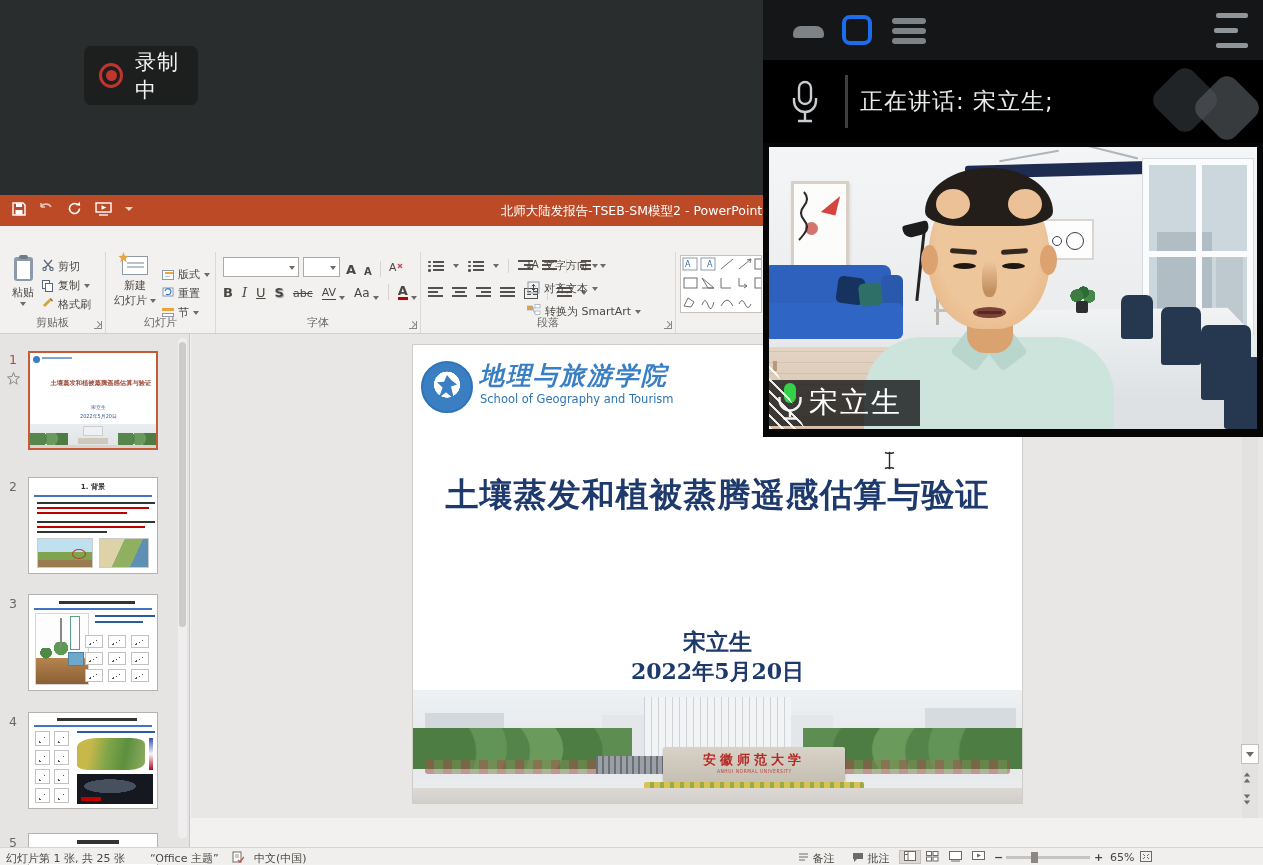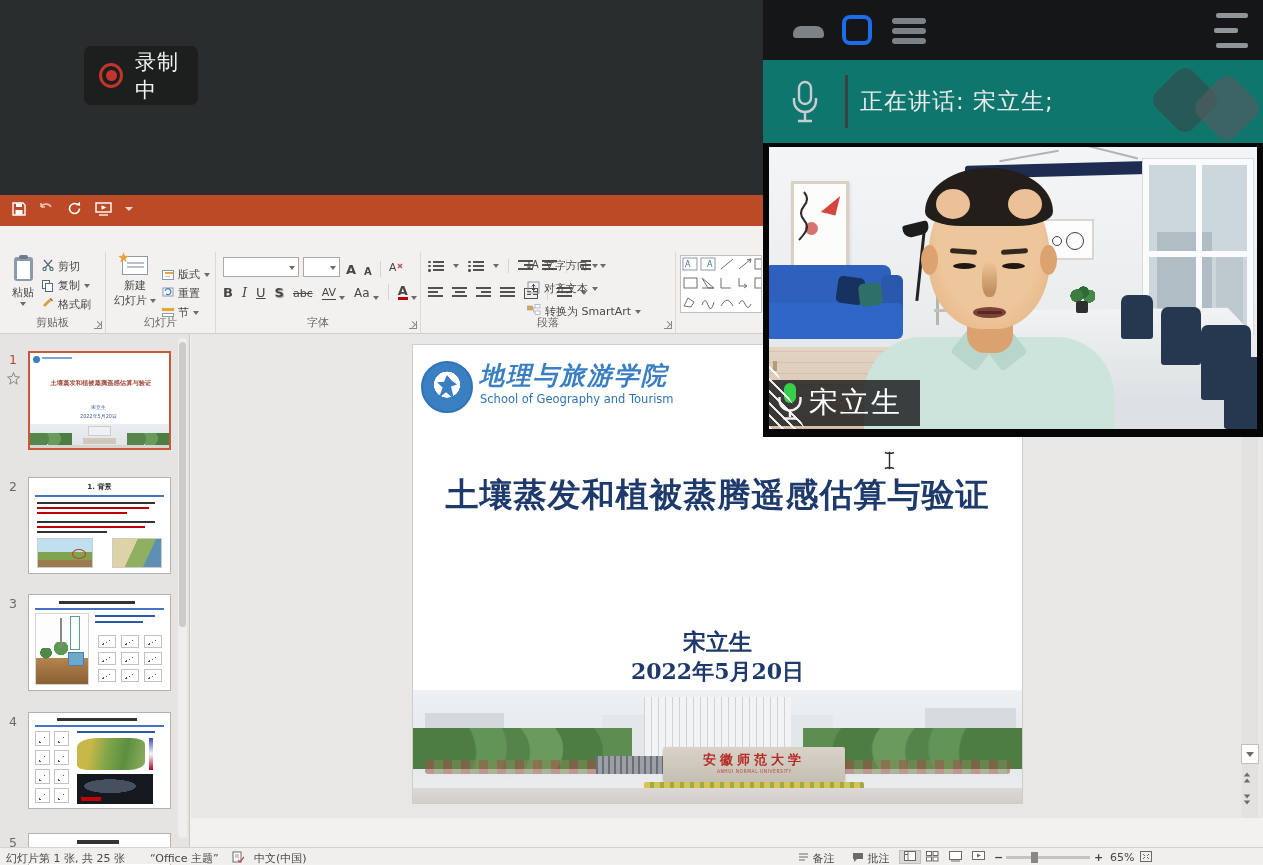--- a/index.html
+++ b/index.html
@@ -47,21 +47,21 @@
   .plist i { position:absolute; left:5px; height:1.6px; width:11px; background:#55514e; }
   .plist i:nth-child(1){top:1px} .plist i:nth-child(2){top:5.2px} .plist i:nth-child(3){top:9.4px}
   .plist b { position:absolute; left:0; width:2.6px; height:2.6px; background:#55514e; border-radius:50%; }
   .plist b:nth-child(4){top:0.6px} .plist b:nth-child(5){top:4.8px} .plist b:nth-child(6){top:9px}
   .align { width:15px; height:12px; position:relative; }
   .align i { position:absolute; height:1.6px; background:#55514e; left:0; }
 
   
   .thumbs { position:absolute; left:0; top:139px; width:190px; height:513px; background:#e6e4e3; border-right:1px solid #c9c6c4; }
   .thumbnum { position:absolute; left:9px; font-size:12.5px; color:#6b6765; }
-  .thumb { position:absolute; left:28px; width:143px; background:#fff; border:1px solid #b5b2b0; overflow:hidden; }
+  .thumb { position:absolute; left:28px; width:130px; background:#fff; border:1px solid #b5b2b0; overflow:hidden; }
   .thumb.sel { border:2px solid #c65a38; }
   .tscroll { position:absolute; right:2px; top:4px; width:9px; height:500px; background:#efeded; border-radius:4px; }
   .tscroll i { position:absolute; left:1px; top:4px; width:7px; height:285px; background:#cdcbc9; border-radius:4px; }
 
   
   .editor { position:absolute; left:191px; top:139px; width:1072px; height:484px; background:#e9e7e6; }
   .slide { position:absolute; left:222px; top:11px; width:609px; height:458px; background:#fff; box-shadow:0 0 0 1px #cfccca; }
   .vscroll { position:absolute; right:5px; top:0; width:16px; height:484px; background:#e4e2e1; }
   .vscroll .btn { position:absolute; left:-1px; width:18px; height:20px; background:#fdfdfd; border:1px solid #c2bfbd; display:flex; align-items:center; justify-content:center; }
   .chev { width:0; height:0; border-left:4px solid transparent; border-right:4px solid transparent; border-top:5px solid #6e6a67; }
@@ -134,21 +134,21 @@
   .meet-top { position:absolute; left:763px; top:0; width:500px; height:60px; background:#141617; z-index:5; }
   .ic-min { position:absolute; left:30px; top:26px; width:31px; height:12px; background:#7d8286; border-radius:8px 8px 3px 3px; }
   .ic-restore { position:absolute; left:79px; top:15px; width:30px; height:30px; border:4.5px solid #1c6ceb; border-radius:8px; }
   .ic-burger { position:absolute; left:129px; top:18px; width:34px; }
   .ic-burger i { display:block; width:34px; height:6px; background:#7d8286; border-radius:3px; margin-bottom:4px; }
   .ic-collapse { position:absolute; right:13px; top:13px; width:36px; height:35px; }
   .ic-collapse .bar { position:absolute; left:2px; width:32px; height:5px; background:#8f9598; border-radius:2px; }
   .ic-collapse .b1 { top:0; } .ic-collapse .b2 { bottom:0; }
   .ic-collapse .shaft { position:absolute; left:0px; top:15px; width:24px; height:5px; background:#8f9598; border-radius:2px; }
 
-  .meet-speak { position:absolute; left:763px; top:60px; width:500px; height:83px; background:#0f766e; z-index:5; display:flex; align-items:center; }
+  .meet-speak { position:absolute; left:763px; top:60px; width:500px; height:83px; background:#000000; z-index:5; display:flex; align-items:center; }
   .speak-divider { position:absolute; left:82px; top:15px; width:2.5px; height:53px; background:#3c4043; }
   .speak-label { position:absolute; left:97px; top:0; line-height:83px; color:#e9ebec; font-size:23px; letter-spacing:1px; white-space:nowrap; }
   .wm { position:absolute; top:14px; width:52px; height:52px; border-radius:12px; transform:rotate(45deg); opacity:.55; }
   .wm1 { right:52px; background:#3c4146; } .wm2 { right:10px; top:22px; background:#565b60; opacity:.65; }
 
   .video { position:absolute; left:763px; top:143px; width:500px; height:294px; background:#060606; padding:4px 6px 8px 6px; z-index:5; }
   .scene { position:relative; width:100%; height:100%; overflow:hidden;
      background:linear-gradient(#f4f5f6 0%, #ebecee 60%, #e6e7e9 72%); }
   .floor { position:absolute; left:0; bottom:0; width:100%; height:82px;
      background:linear-gradient(#e3d4c4,#d5c1ab); }
@@ -255,20 +255,21 @@
           </span>
         <span>
             <svg width="17" height="14" viewBox="0 0 17 14">
               <rect x="1" y="1" width="15" height="9" fill="none" stroke="#fff" stroke-width="1.4"></rect>
               <path d="M6.5 3.2 l5 2.3 -5 2.3z" fill="#fff"></path>
               <path d="M4 13 h9" stroke="#fff" stroke-width="1.3"></path>
             </svg>
           </span>
         <span class="caret"></span>
       </div>
+      <div class="win-title">北师大陆发报告-TSEB-SM模型2 - PowerPoint</div>
     </div>
 
 
     <div class="ribbon">
 
       <div class="rgroup" style="left:0;width:106px;">
         <div class="bigbtn" style="left:8px;top:5px;width:30px;">
           <span style="display:block;width:19px;height:24px;background:#8d9aaa;border-radius:3px;position:relative;">
             <i style="position:absolute;left:3px;top:4px;width:13px;height:18px;background:#fff;display:block;"></i>
             <i style="position:absolute;left:5px;top:-2px;width:9px;height:4px;background:#6e7b8a;display:block;border-radius:2px;"></i>

